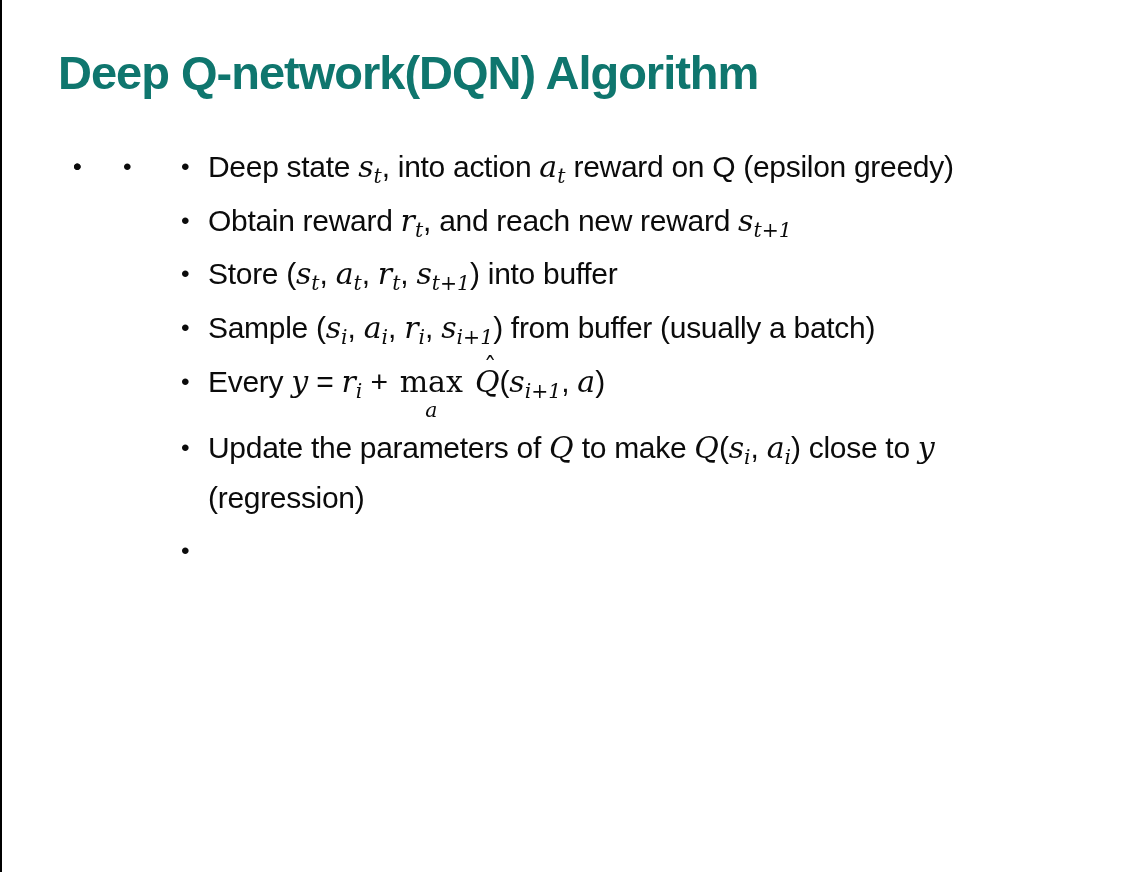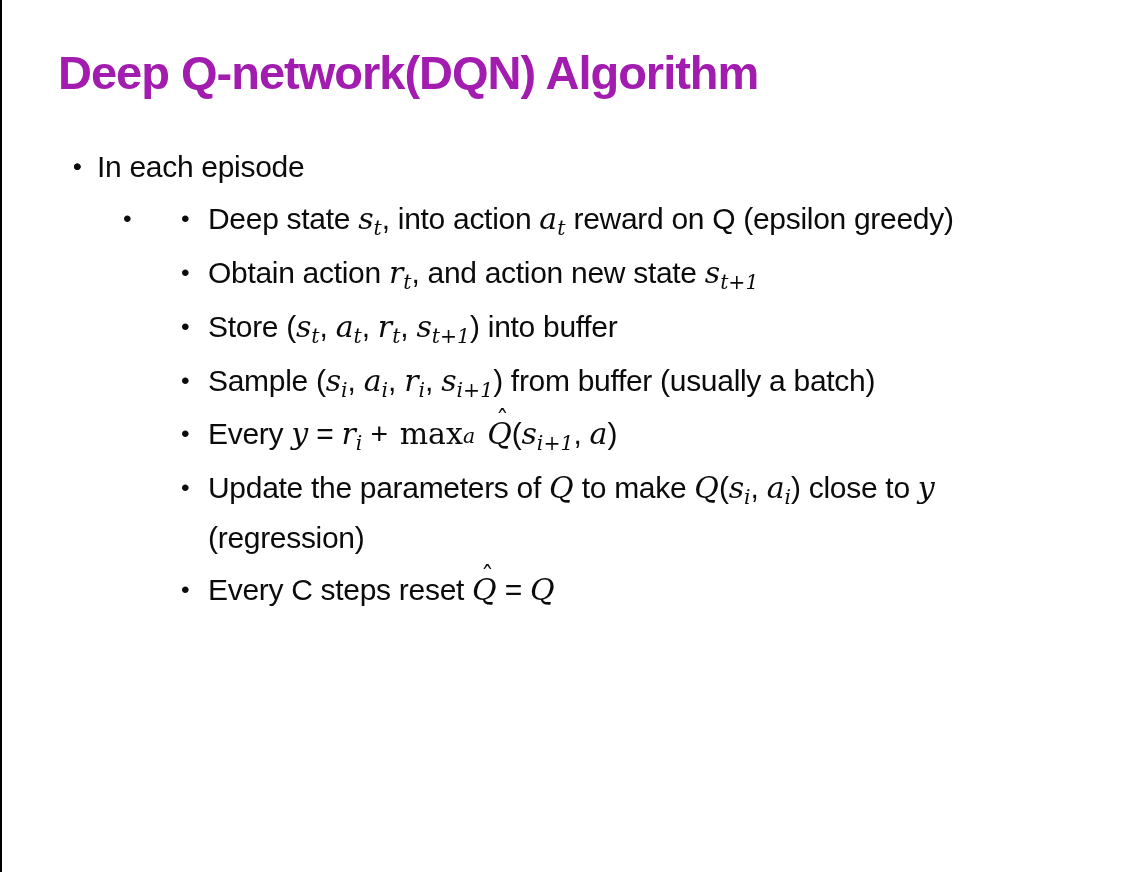--- a/index.html
+++ b/index.html
@@ -27,21 +27,21 @@
     position: absolute;
     inset: 0;
     padding-top: 44px;
   }
   .title {
     margin: 0 0 40px 58px;
     font-size: 47px;
     font-weight: 700;
     letter-spacing: -1px;
     line-height: 1.25;
-    color: #a21caf;
+    color: #0f766e;
   }
   .bullets {
     position: relative;
   }
   .item {
     position: relative;
     font-size: 30px;
     line-height: 1.62;
     margin-bottom: 4px;
     letter-spacing: -0.3px;
@@ -79,20 +79,21 @@
     content: "\02C6";
     position: absolute;
     left: 62%;
     top: -0.42em;
     transform: translateX(-50%);
     font-style: normal;
     font-size: 0.85em;
   }
   .munder {
     display: inline-flex;
+    flex-direction: column;
     align-items: center;
     margin: 0 4px;
   }
   .mubase {
     font-family: "DejaVu Serif", serif;
     line-height: 1;
     letter-spacing: 0;
   }
   .muunder {
     font-family: "DejaVu Serif", serif;
@@ -105,26 +106,26 @@
 </style>
 </head>
 <body style="background: rgb(255, 255, 255); color: rgb(11, 11, 11);">
 
 <div class="edge-line" style="background: rgb(0, 0, 0);"></div>
 
 <div class="slide">
   <h1 class="title">Deep Q-network(DQN) Algorithm</h1>
   <div class="bullets" id="bullets">
       <div class="item l1"><span class="dot">•</span></div>
-      <div class="item l1"><span class="dot">•</span><span class="content"><span class="rt">In each episode</span></span></div>
+      <div class="item l1"><span class="dot">•</span></div>
       <div class="item l2"><span class="dot">•</span></div>
       <div class="item l3"><span class="dot">•</span><span class="content"><span class="rt">Deep state </span><span class="rm">s</span><span class="rsub">t</span><span class="rt">, into action </span><span class="rm">a</span><span class="rsub">t</span><span class="rt"> reward on Q (epsilon greedy)</span></span></div>
-      <div class="item l3"><span class="dot">•</span><span class="content"><span class="rt">Obtain action </span><span class="rm">r</span><span class="rsub">t</span><span class="rt">, and action new state </span><span class="rm">s</span><span class="rsub">t+1</span></span></div>
+      <div class="item l3"><span class="dot">•</span><span class="content"><span class="rt">Obtain reward </span><span class="rm">r</span><span class="rsub">t</span><span class="rt">, and reach new reward </span><span class="rm">s</span><span class="rsub">t+1</span></span></div>
       <div class="item l3"><span class="dot">•</span><span class="content"><span class="rt">Store (</span><span class="rm">s</span><span class="rsub">t</span><span class="rt">, </span><span class="rm">a</span><span class="rsub">t</span><span class="rt">, </span><span class="rm">r</span><span class="rsub">t</span><span class="rt">, </span><span class="rm">s</span><span class="rsub">t+1</span><span class="rt">) into buffer</span></span></div>
       <div class="item l3"><span class="dot">•</span><span class="content"><span class="rt">Sample (</span><span class="rm">s</span><span class="rsub">i</span><span class="rt">, </span><span class="rm">a</span><span class="rsub">i</span><span class="rt">, </span><span class="rm">r</span><span class="rsub">i</span><span class="rt">, </span><span class="rm">s</span><span class="rsub">i+1</span><span class="rt">) from buffer (usually a batch)</span></span></div>
       <div class="item l3"><span class="dot">•</span><span class="content"><span class="rt">Every </span><span class="rm">y</span><span class="rt"> = </span><span class="rm">r</span><span class="rsub">i</span><span class="rt"> + </span><span class="munder">
             <span class="mubase">max</span>
             <span class="muunder">a</span>
           </span><span class="rt"> </span><span class="rm hat">Q</span><span class="rt">(</span><span class="rm">s</span><span class="rsub">i+1</span><span class="rt">, </span><span class="rm">a</span><span class="rt">)</span></span></div>
       <div class="item l3"><span class="dot">•</span><span class="content"><span class="rt">Update the parameters of </span><span class="rm">Q</span><span class="rt"> to make </span><span class="rm">Q</span><span class="rt">(</span><span class="rm">s</span><span class="rsub">i</span><span class="rt">, </span><span class="rm">a</span><span class="rsub">i</span><span class="rt">) close to </span><span class="rm">y</span><span class="rt"> (regression)</span></span></div>
-      <div class="item l3"><span class="dot">•</span><span class="content"><span class="rt">Every C steps reset </span><span class="rm hat">Q</span><span class="rt"> = </span><span class="rm">Q</span></span></div>
+      <div class="item l3"><span class="dot">•</span></div>
     </div>
 </div>
 
 </body></html>

